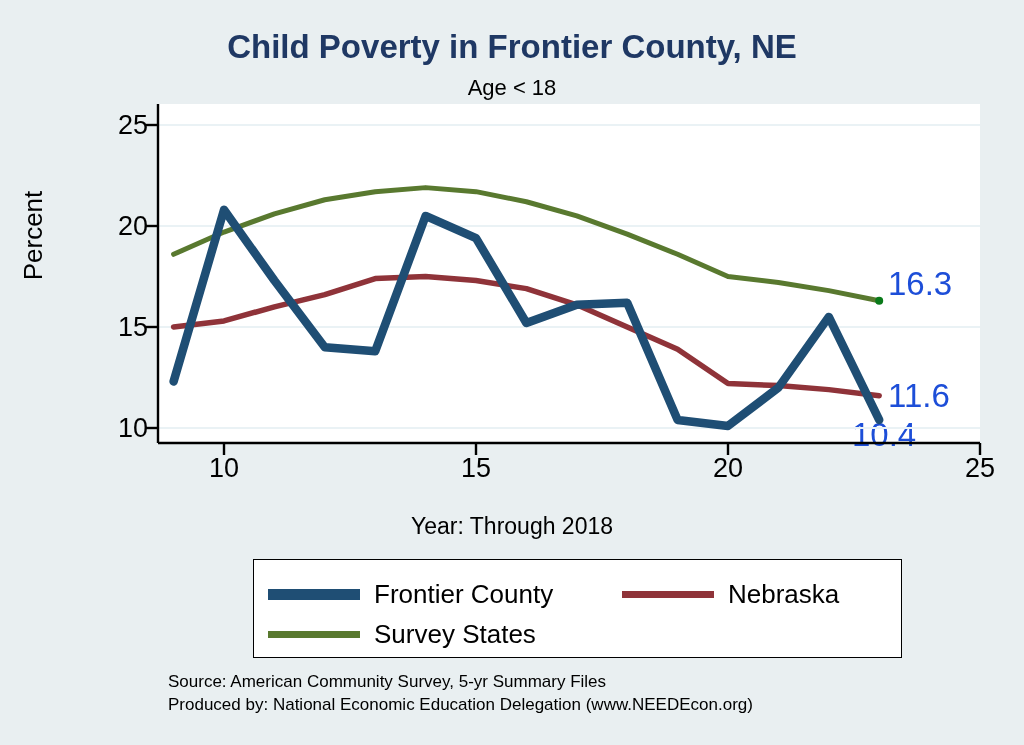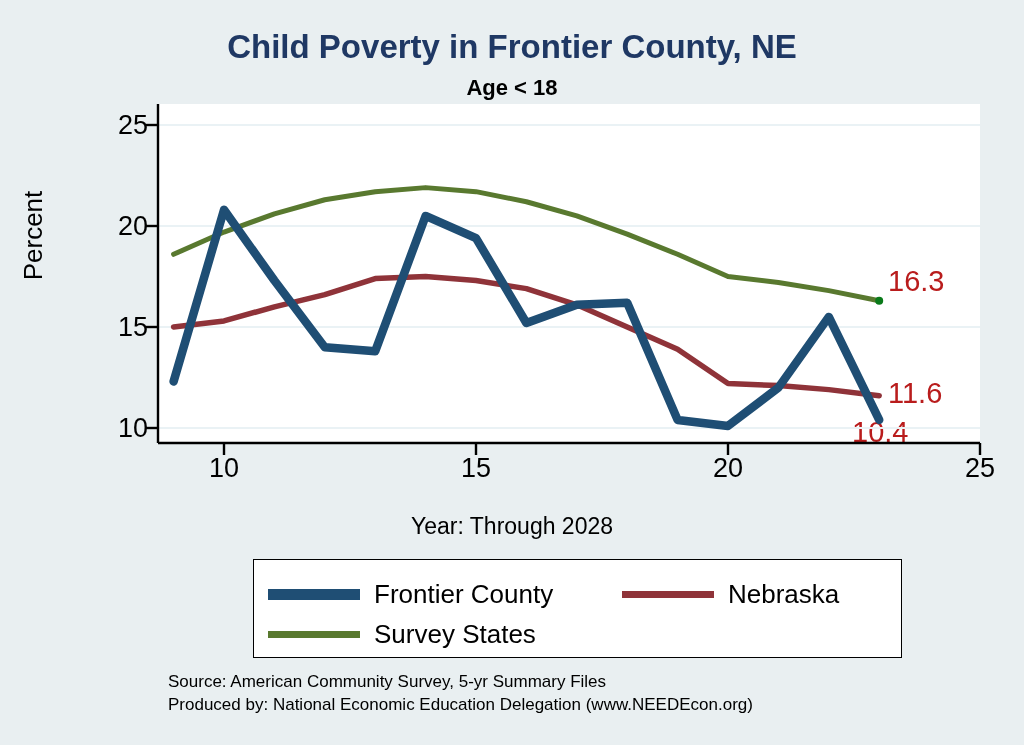--- a/index.html
+++ b/index.html
@@ -30,21 +30,21 @@
     letter-spacing: 0px;
   }
   .chart-subtitle {
     position: absolute;
     left: 0;
     top: 75px;
     width: 1024px;
     text-align: center;
     font-size: 22px;
     color: #000000;
-    font-weight: bold;
+    font-weight: normal;
   }
   .ylabel {
     position: absolute;
     left: -37px;
     top: 220px;
     width: 140px;
     text-align: center;
     font-size: 26px;
     color: #000;
     transform: rotate(-90deg);
@@ -86,22 +86,22 @@
   .xtick-label {
     position: absolute;
     width: 70px;
     text-align: center;
     font-size: 27px;
     color: #000;
     line-height: 1;
   }
   .end-label {
     position: absolute;
-    font-size: 29px;
-    color: #b91c1c;
+    font-size: 33px;
+    color: #1d4ed8;
     line-height: 1;
     white-space: nowrap;
   }
   .legend-box {
     position: absolute;
     left: 253px;
     top: 559px;
     width: 649px;
     height: 99px;
     border: 1.5px solid #000;
@@ -137,21 +137,21 @@
 <body>
 
 <div id="root">
 
   <div class="chart-title">Child Poverty in Frontier County, NE</div>
   <div class="chart-subtitle">Age &lt; 18</div>
 
   <div class="plot-bg"></div>
 
   <div class="ylabel">Percent</div>
-  <div class="xlabel">Year: Through 2028</div>
+  <div class="xlabel">Year: Through 2018</div>
 
   <div class="ytick-label" style="left:88px; top:112px;">25</div>
   <div class="ytick-label" style="left:88px; top:213px;">20</div>
   <div class="ytick-label" style="left:88px; top:314px;">15</div>
   <div class="ytick-label" style="left:88px; top:415px;">10</div>
 
   <div class="xtick-label" style="left:189px; top:455px;">10</div>
   <div class="xtick-label" style="left:441px; top:455px;">15</div>
   <div class="xtick-label" style="left:693px; top:455px;">20</div>
   <div class="xtick-label" style="left:945px; top:455px;">25</div>

